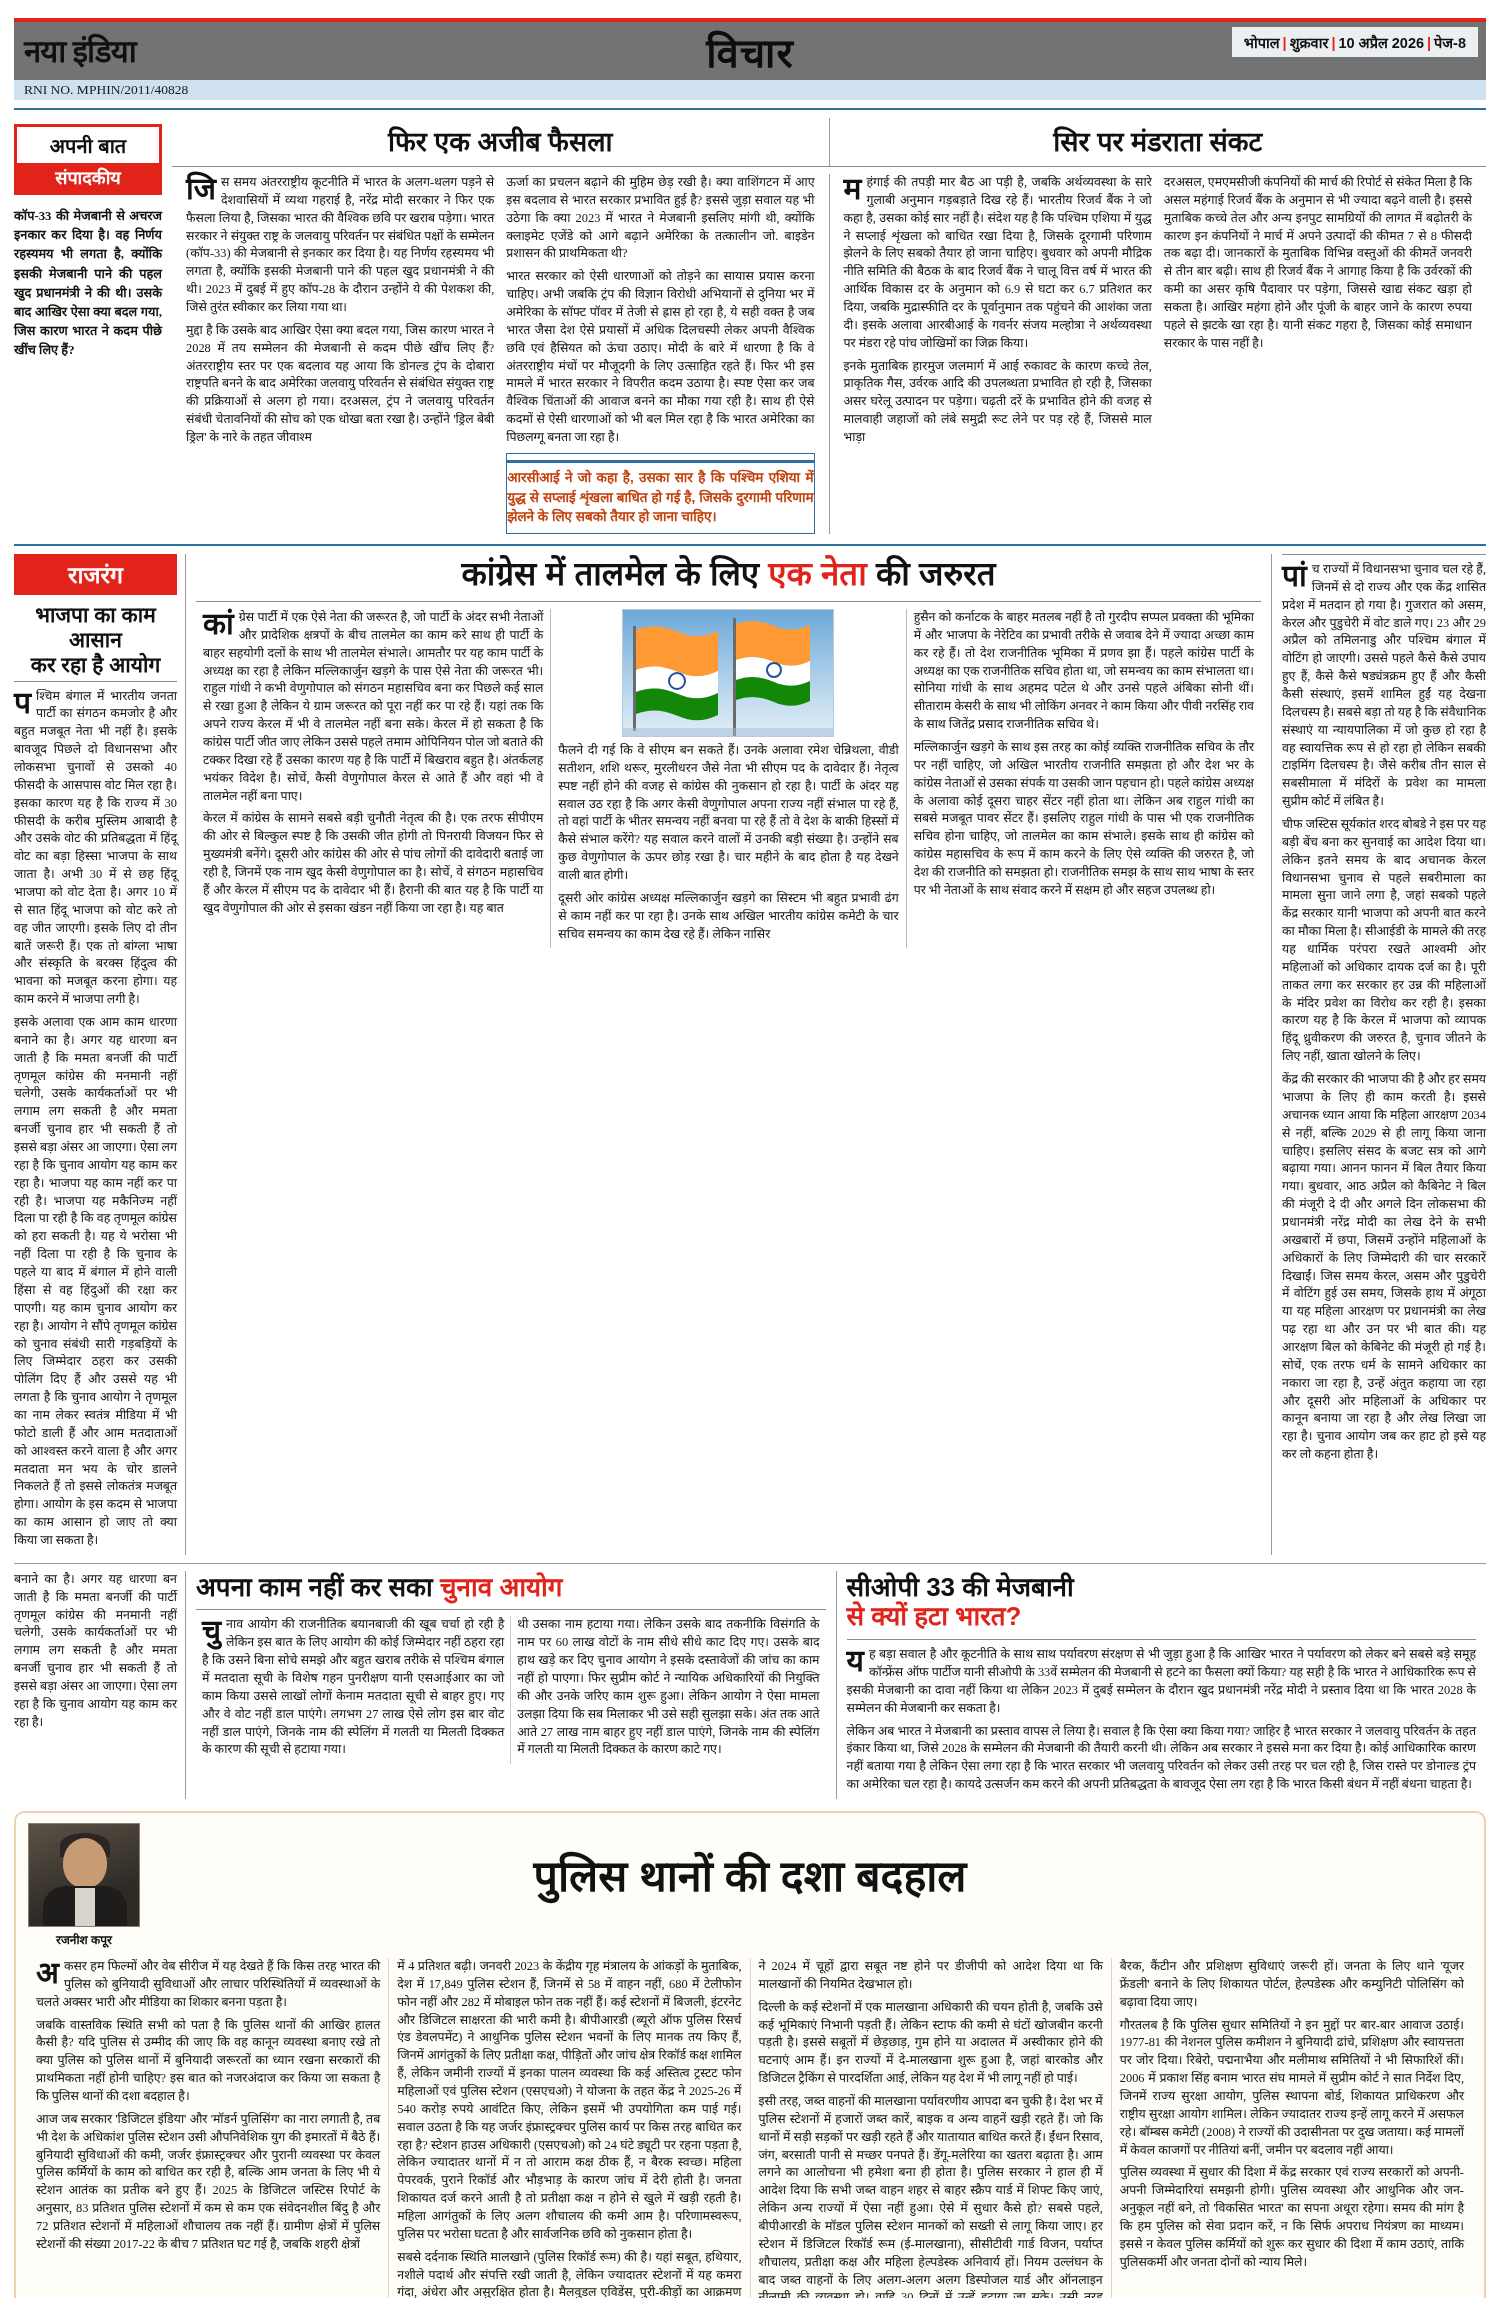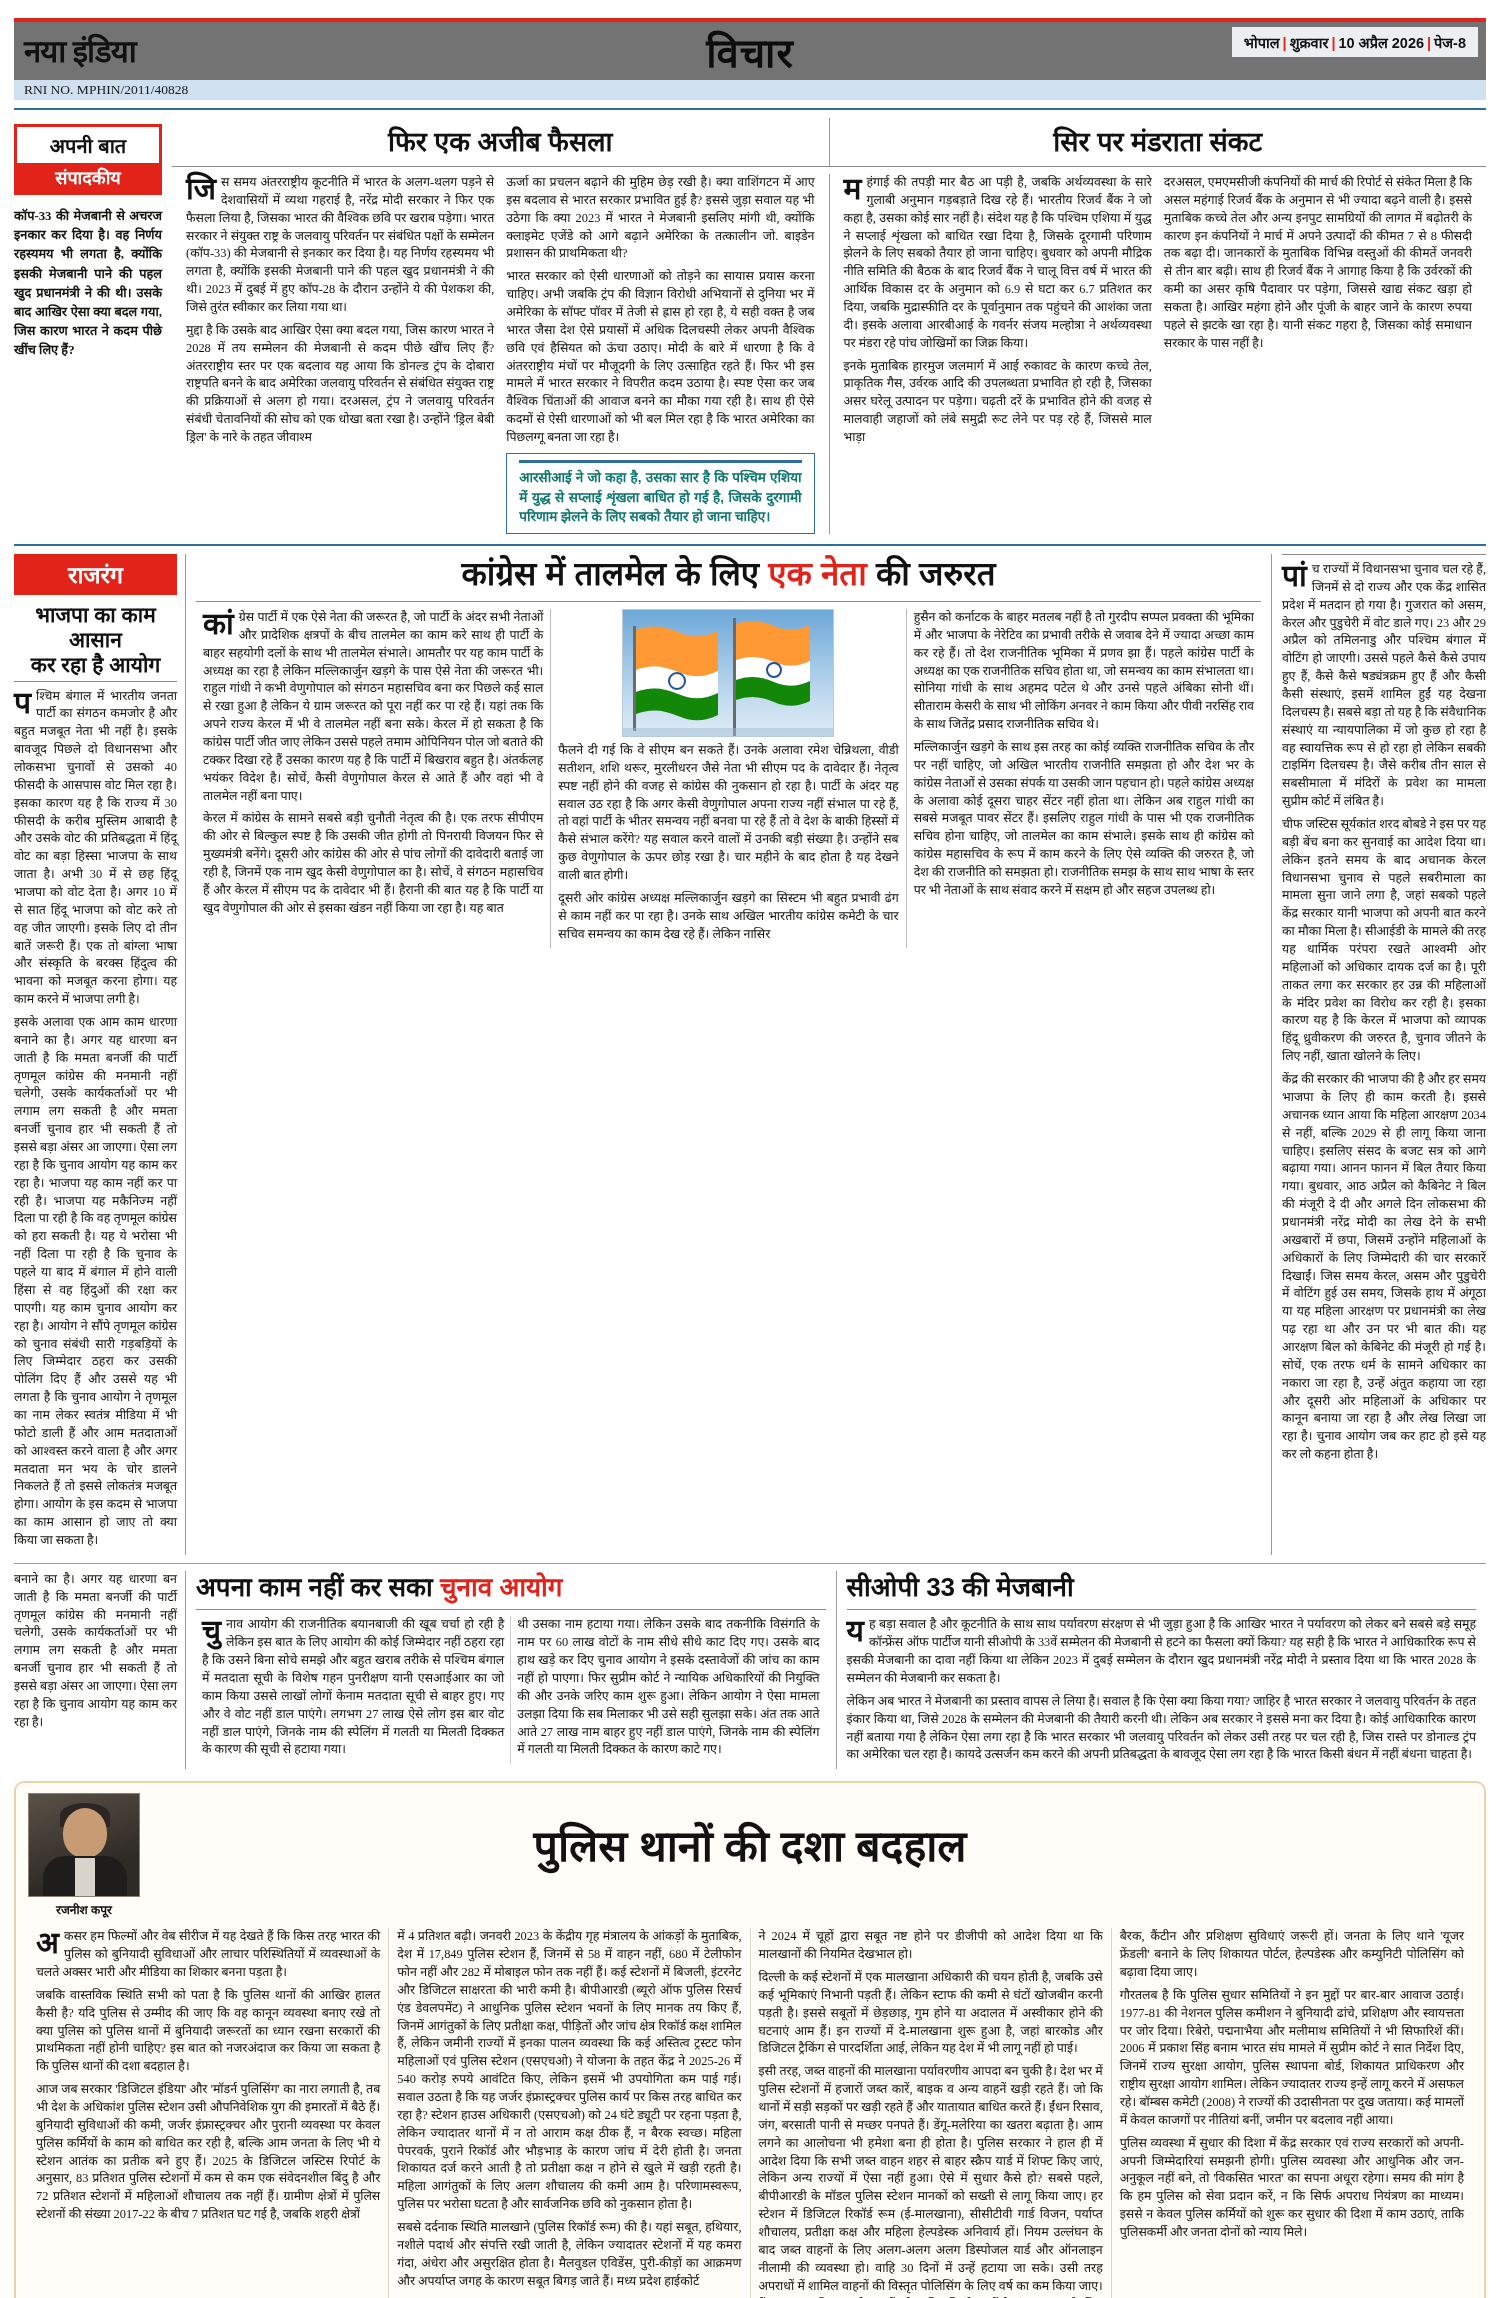--- a/index.html
+++ b/index.html
@@ -105,24 +105,24 @@
   .ed-group + .ed-group { border-left: 1px solid #999; }
   .ed-col { flex: 1; padding: 0 6px; }
   .dropcap {
     float: left;
     font-family: "Liberation Sans", sans-serif;
     font-size: 30px; font-weight: bold;
     line-height: 0.82; margin: 3px 5px 0 0; color: #111;
   }
   .quotebox {
     border: 1px solid #2e6f9e;
-    padding: 6px 12px;
+    padding: 6px 0;
     font-family: "Liberation Sans", sans-serif;
     font-weight: bold; font-size: 13.5px; line-height: 1.46;
-    color: #0f766e; margin-top: 6px;
+    color: #c2410c; margin-top: 6px;
   }
   .quotebox .qrule { height: 3px; background: #2e6f9e; margin-bottom: 5px; }
 
   
   .band2 { display: flex; margin-top: 10px; border-top: 2px solid #2e6f9e; padding-top: 8px; }
   .b2-left  { width: 172px; flex: 0 0 172px; padding-right: 8px; border-right: 1px solid #999; }
   .b2-mid   { flex: 1; padding: 0 10px; }
   .b2-right { width: 215px; flex: 0 0 215px; padding-left: 10px; border-left: 1px solid #999; }
 
   .redbar {
@@ -385,20 +385,21 @@
         </div>
         <div class="c col-text">
           <p>थी उसका नाम हटाया गया। लेकिन उसके बाद तकनीकि विसंगति के नाम पर 60 लाख वोटों के नाम सीधे सीधे काट दिए गए। उसके बाद हाथ खड़े कर दिए चुनाव आयोग ने इसके दस्तावेजों की जांच का काम नहीं हो पाएगा। फिर सुप्रीम कोर्ट ने न्यायिक अधिकारियों की नियुक्ति की और उनके जरिए काम शुरू हुआ। लेकिन आयोग ने ऐसा मामला उलझा दिया कि सब मिलाकर भी उसे सही सुलझा सके। अंत तक आते आते 27 लाख नाम बाहर हुए नहीं डाल पाएंगे, जिनके नाम की स्पेलिंग में गलती या मिलती दिक्कत के कारण काटे गए।</p>
         </div>
       </div>
     </div>
 
     <div class="b3-c">
       <div class="b3-head">
         <div>सीओपी 33 की मेजबानी</div>
+        <div class="hl">से क्यों हटा भारत?</div>
       </div>
       <div class="hr-thin"></div>
       <div class="col-text" style="margin-top:6px">
         <p><span class="dropcap">य</span><span>ह बड़ा सवाल है और कूटनीति के साथ साथ पर्यावरण संरक्षण से भी जुड़ा हुआ है कि आखिर भारत ने पर्यावरण को लेकर बने सबसे बड़े समूह कॉन्फ्रेंस ऑफ पार्टीज यानी सीओपी के 33वें सम्मेलन की मेजबानी से हटने का फैसला क्यों किया? यह सही है कि भारत ने आधिकारिक रूप से इसकी मेजबानी का दावा नहीं किया था लेकिन 2023 में दुबई सम्मेलन के दौरान खुद प्रधानमंत्री नरेंद्र मोदी ने प्रस्ताव दिया था कि भारत 2028 के सम्मेलन की मेजबानी कर सकता है।</span></p>
         <p>लेकिन अब भारत ने मेजबानी का प्रस्ताव वापस ले लिया है। सवाल है कि ऐसा क्या किया गया? जाहिर है भारत सरकार ने जलवायु परिवर्तन के तहत इंकार किया था, जिसे 2028 के सम्मेलन की मेजबानी की तैयारी करनी थी। लेकिन अब सरकार ने इससे मना कर दिया है। कोई आधिकारिक कारण नहीं बताया गया है लेकिन ऐसा लगा रहा है कि भारत सरकार भी जलवायु परिवर्तन को लेकर उसी तरह पर चल रही है, जिस रास्ते पर डोनाल्ड ट्रंप का अमेरिका चल रहा है। कायदे उत्सर्जन कम करने की अपनी प्रतिबद्धता के बावजूद ऐसा लग रहा है कि भारत किसी बंधन में नहीं बंधना चाहता है।</p>
       </div>
     </div>
   </div>
 
   <div class="feature">

